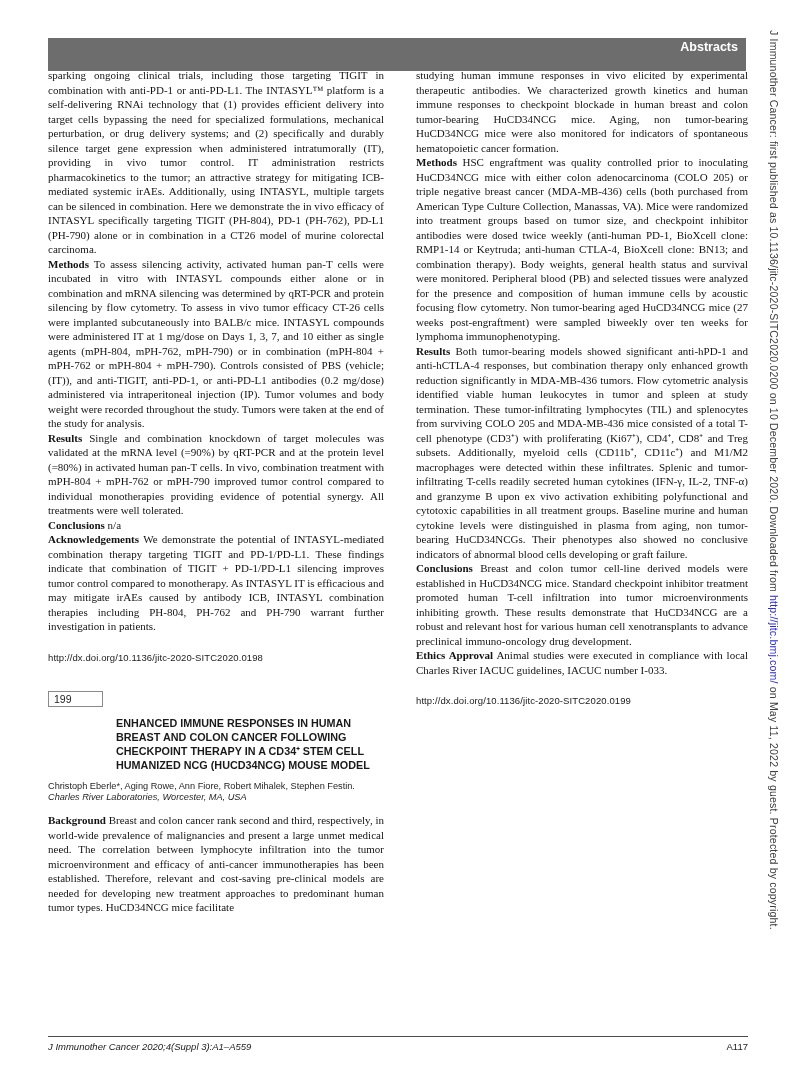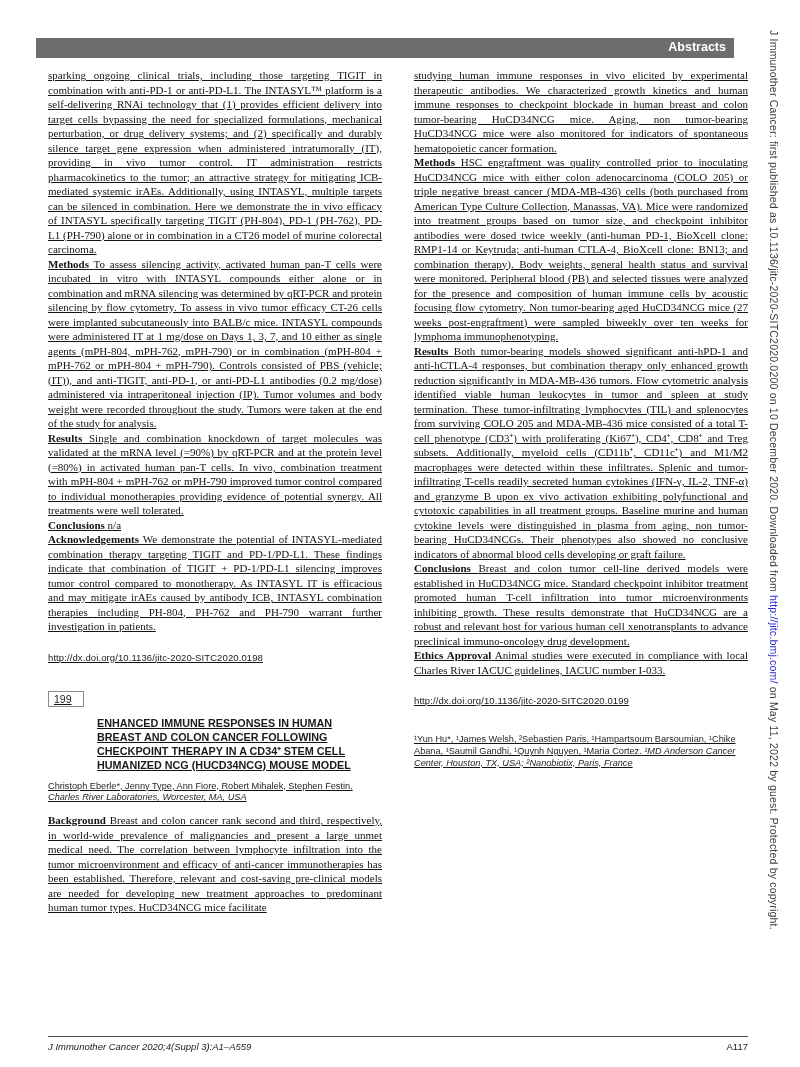--- a/index.html
+++ b/index.html
@@ -4,47 +4,47 @@
 <style>
   * { margin:0; padding:0; box-sizing:border-box; }
   html,body { background:#ffffff; }
   body {
     width:800px; height:1067px; position:relative; overflow:hidden;
     font-family:"Liberation Serif", serif; color:#141414;
   }
 
   
   .banner {
-    position:absolute; left:36px; top:38px; width:698px; height:20px;
+    position:absolute; left:48px; top:38px; width:698px; height:33px;
     background:#6d6d6d; color:#ffffff;
     font-family:"Liberation Sans", sans-serif; font-weight:bold; font-size:12.5px;
     line-height:19px; text-align:right; padding-right:8px;
   }
 
   
   .columns {
     position:absolute; left:48px; top:68px; width:700px;
-    display:flex; gap:32px;text-decoration:underline;
+    display:flex; gap:32px;
   }
   .col { width:338px; }
 
   .body-p {
     font-size:11px; line-height:14.5px; text-align:justify; color:#141414;
   }
   .lead { font-weight:bold; }
 
   .doi {
     font-family:"Liberation Sans", sans-serif; font-size:9.5px; color:#1a1a1a;
     margin-top:18px; letter-spacing:0.1px;
   }
 
   .abs-block { margin-top:28px; }
   .abs-head { display:flex; gap:13px; align-items:flex-start; }
   .abs-num {
-    flex:none; width:36px; height:16px; border:1px solid #8a8a8a;
+    flex:none; width:55px; height:16px; border:1px solid #8a8a8a;
     font-family:"Liberation Sans", sans-serif; font-size:10.5px;
     line-height:14px; padding-left:5px; color:#222;
   }
   .abs-title {
     font-family:"Liberation Sans", sans-serif; font-weight:bold;
     font-size:10.8px; line-height:14px; color:#1a1a1a; width:268px;margin-top:25px;
   }
   .authors {
     margin-top:9px;
     font-family:"Liberation Sans", sans-serif; font-size:9.2px;
@@ -88,40 +88,36 @@
     <p class="body-p"><span class="lead">Conclusions</span> <span>n/a</span></p>
     <p class="body-p"><span class="lead">Acknowledgements</span> <span>We demonstrate the potential of INTASYL-mediated combination therapy targeting TIGIT and PD-1/PD-L1. These findings indicate that combination of TIGIT + PD-1/PD-L1 silencing improves tumor control compared to monotherapy. As INTASYL IT is efficacious and may mitigate irAEs caused by antibody ICB, INTASYL combination therapies including PH-804, PH-762 and PH-790 warrant further investigation in patients.</span></p>
     <div class="doi">http://dx.doi.org/10.1136/jitc-2020-SITC2020.0198</div>
 
     <div class="abs-block">
       <div class="abs-head">
         <div class="abs-num">199</div>
         <div class="abs-title">ENHANCED IMMUNE RESPONSES IN HUMAN BREAST AND COLON CANCER FOLLOWING CHECKPOINT THERAPY IN A CD34⁺ STEM CELL HUMANIZED NCG (HUCD34NCG) MOUSE MODEL</div>
       </div>
       <div class="authors">
-        <span>Christoph Eberle*, Jenny Type, Ann Fiore, Robert Mihalek, Stephen Festin.</span>
+        <span>Christoph Eberle*, Aging Rowe, Ann Fiore, Robert Mihalek, Stephen Festin.</span>
         <span class="affil">Charles River Laboratories, Worcester, MA, USA</span>
       </div>
       <p class="body-p bg-p"><span class="lead">Background</span> <span>Breast and colon cancer rank second and third, respectively, in world-wide prevalence of malignancies and present a large unmet medical need. The correlation between lymphocyte infiltration into the tumor microenvironment and efficacy of anti-cancer immunotherapies has been established. Therefore, relevant and cost-saving pre-clinical models are needed for developing new treatment approaches to predominant human tumor types. HuCD34NCG mice facilitate</span></p>
     </div>
   </div>
 
   <div class="col">
     <p class="body-p"><span>studying human immune responses in vivo elicited by experimental therapeutic antibodies. We characterized growth kinetics and human immune responses to checkpoint blockade in human breast and colon tumor-bearing HuCD34NCG mice. Aging, non tumor-bearing HuCD34NCG mice were also monitored for indicators of spontaneous hematopoietic cancer formation.</span></p>
     <p class="body-p"><span class="lead">Methods</span> <span>HSC engraftment was quality controlled prior to inoculating HuCD34NCG mice with either colon adenocarcinoma (COLO 205) or triple negative breast cancer (MDA-MB-436) cells (both purchased from American Type Culture Collection, Manassas, VA). Mice were randomized into treatment groups based on tumor size, and checkpoint inhibitor antibodies were dosed twice weekly (anti-human PD-1, BioXcell clone: RMP1-14 or Keytruda; anti-human CTLA-4, BioXcell clone: BN13; and combination therapy). Body weights, general health status and survival were monitored. Peripheral blood (PB) and selected tissues were analyzed for the presence and composition of human immune cells by acoustic focusing flow cytometry. Non tumor-bearing aged HuCD34NCG mice (27 weeks post-engraftment) were sampled biweekly over ten weeks for lymphoma immunophenotyping.</span></p>
     <p class="body-p"><span class="lead">Results</span> <span>Both tumor-bearing models showed significant anti-hPD-1 and anti-hCTLA-4 responses, but combination therapy only enhanced growth reduction significantly in MDA-MB-436 tumors. Flow cytometric analysis identified viable human leukocytes in tumor and spleen at study termination. These tumor-infiltrating lymphocytes (TIL) and splenocytes from surviving COLO 205 and MDA-MB-436 mice consisted of a total T-cell phenotype (CD3⁺) with proliferating (Ki67⁺), CD4⁺, CD8⁺ and Treg subsets. Additionally, myeloid cells (CD11b⁺, CD11c⁺) and M1/M2 macrophages were detected within these infiltrates. Splenic and tumor-infiltrating T-cells readily secreted human cytokines (IFN-γ, IL-2, TNF-α) and granzyme B upon ex vivo activation exhibiting polyfunctional and cytotoxic capabilities in all treatment groups. Baseline murine and human cytokine levels were distinguished in plasma from aging, non tumor-bearing HuCD34NCGs. Their phenotypes also showed no conclusive indicators of abnormal blood cells developing or graft failure.</span></p>
     <p class="body-p"><span class="lead">Conclusions</span> <span>Breast and colon tumor cell-line derived models were established in HuCD34NCG mice. Standard checkpoint inhibitor treatment promoted human T-cell infiltration into tumor microenvironments inhibiting growth. These results demonstrate that HuCD34NCG are a robust and relevant host for various human cell xenotransplants to advance preclinical immuno-oncology drug development.</span></p>
     <p class="body-p"><span class="lead">Ethics Approval</span> <span>Animal studies were executed in compliance with local Charles River IACUC guidelines, IACUC number I-033.</span></p>
     <div class="doi">http://dx.doi.org/10.1136/jitc-2020-SITC2020.0199</div>
 
     <div class="abs-block">
-      <div class="authors">
-        <span>¹Yun Hu*, ¹James Welsh, ²Sebastien Paris, ¹Hampartsoum Barsoumian, ¹Chike Abana, ¹Saumil Gandhi, ¹Quynh Nguyen, ¹Maria Cortez.</span>
-        <span class="affil">¹MD Anderson Cancer Center, Houston, TX, USA; ²Nanobiotix, Paris, France</span>
-      </div>
     </div>
   </div>
 </div>
 
 <div class="footer">
   <div class="cite">
     <span>J Immunother Cancer</span><span class="cite-rest"> 2020;4(Suppl 3):A1–A559</span>
   </div>
   <div>A117</div>
 </div>

